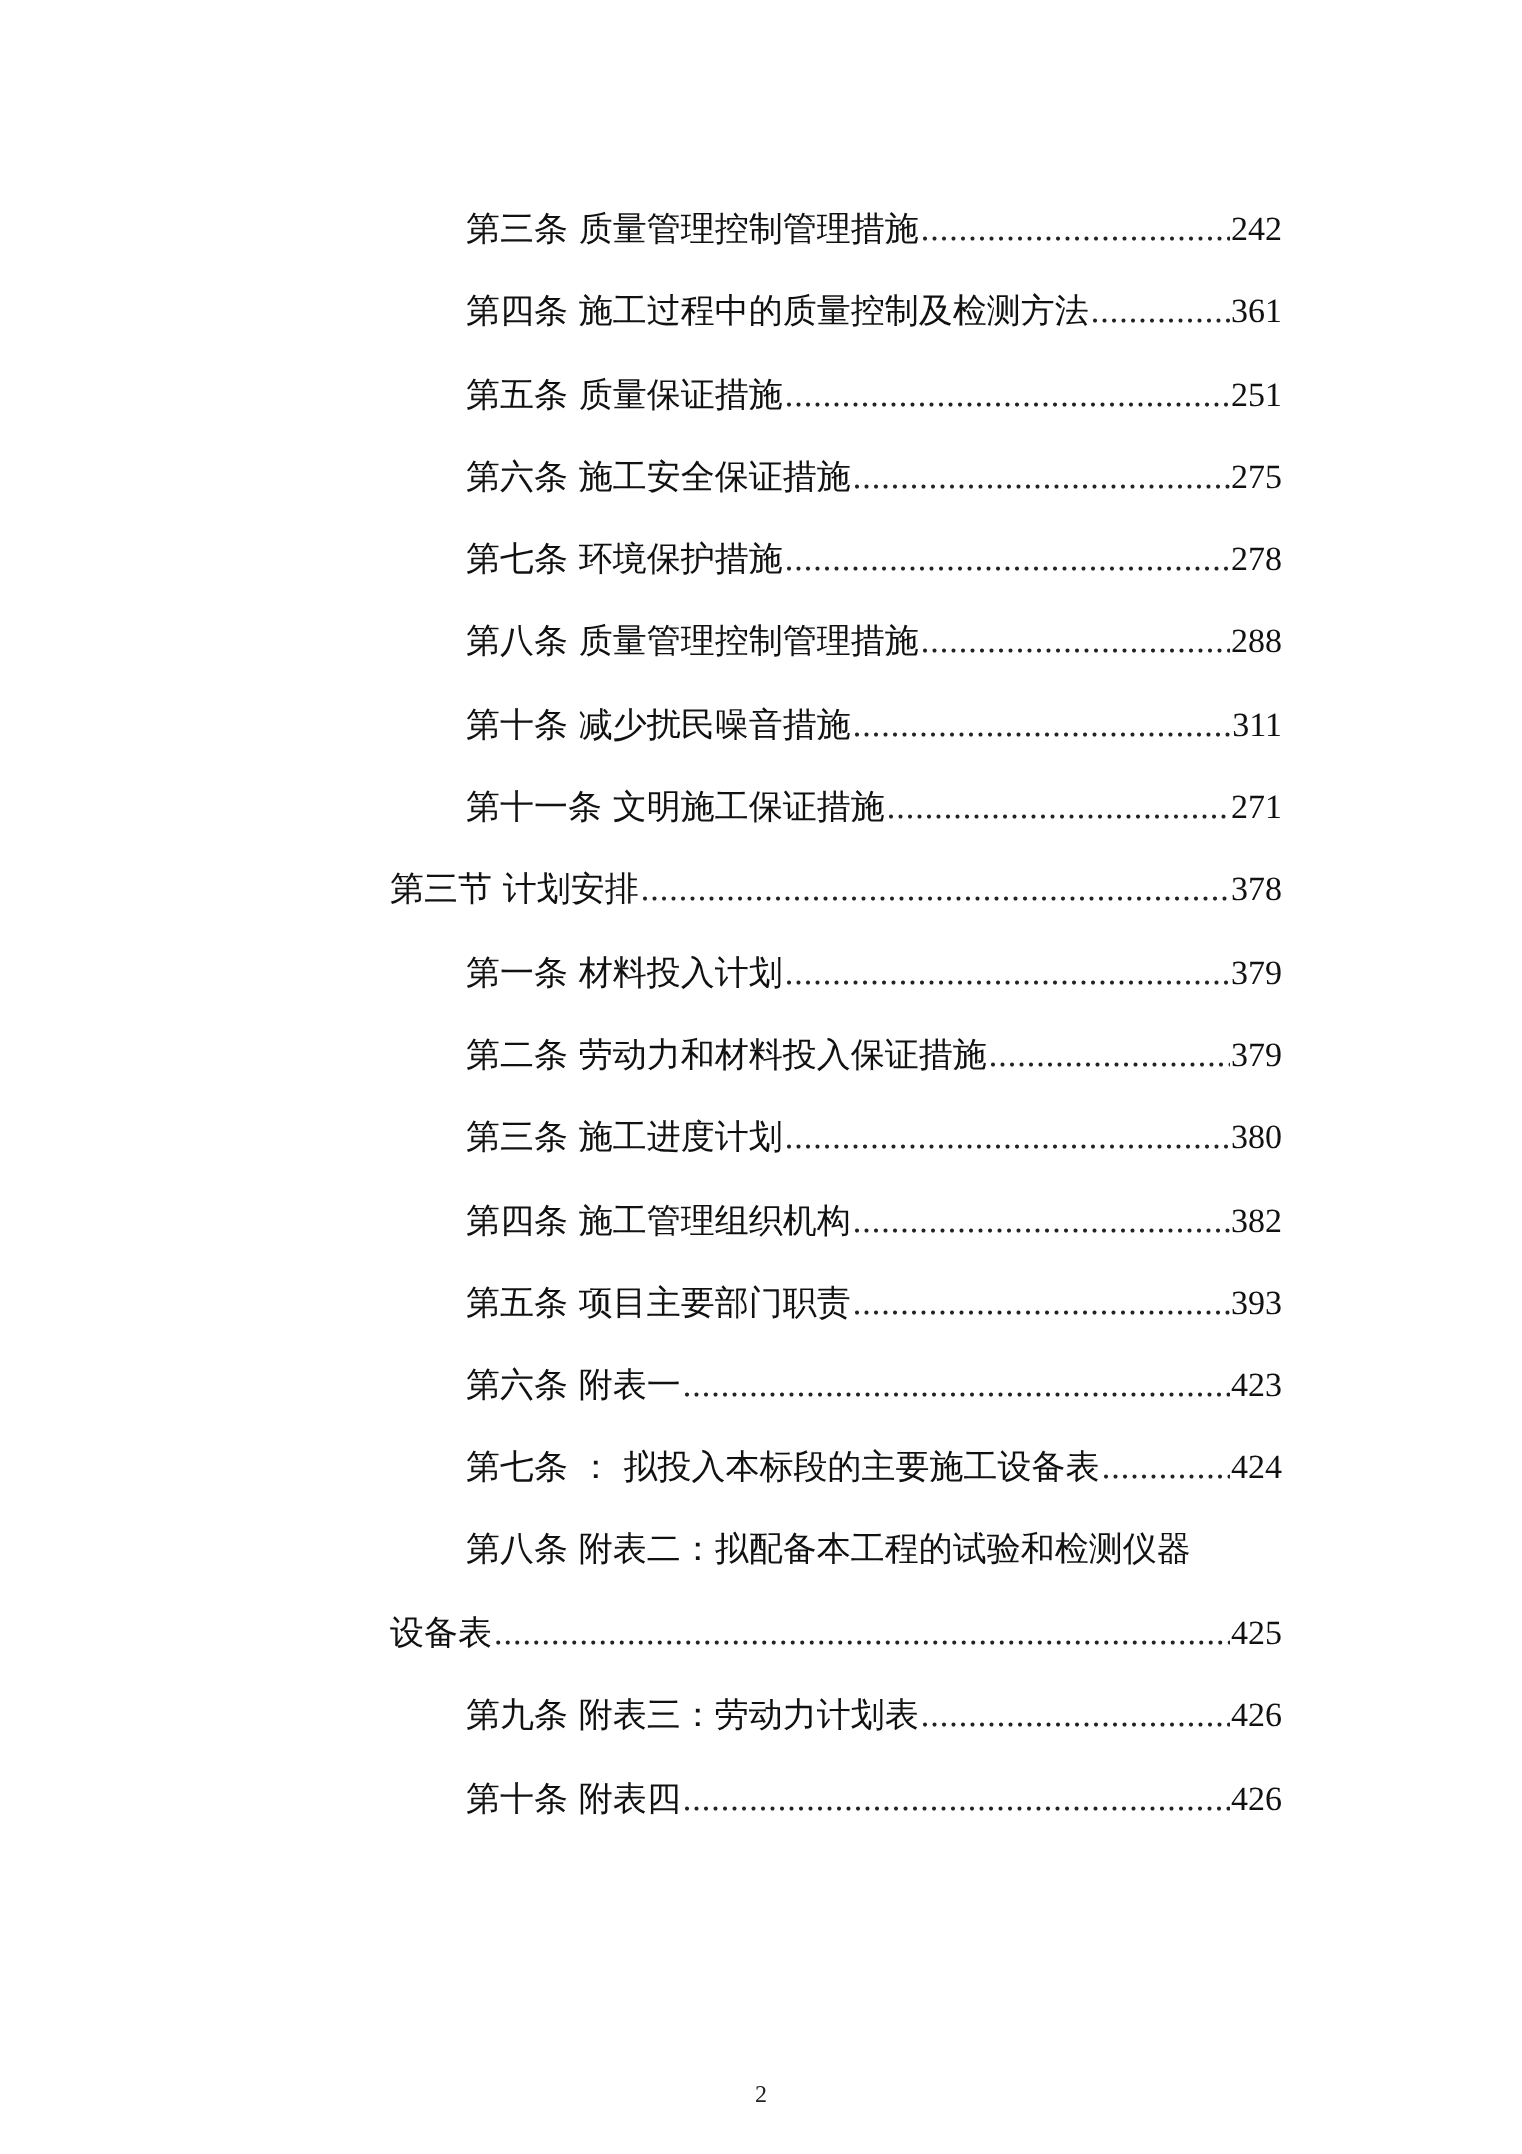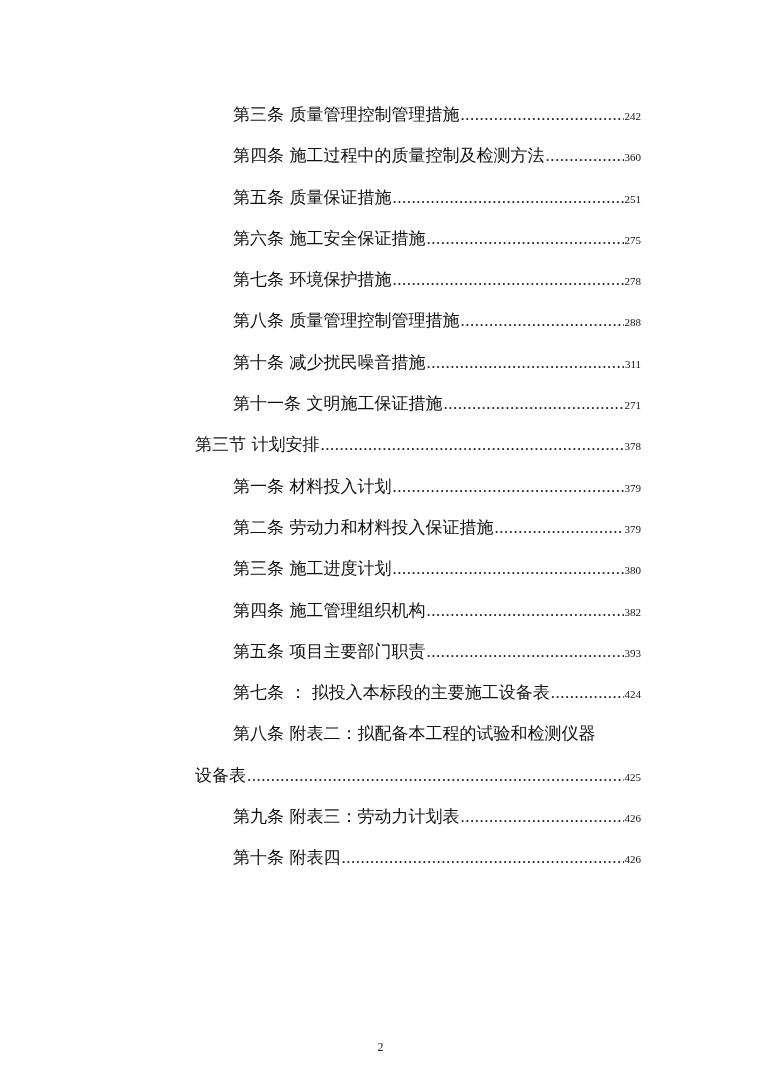--- a/index.html
+++ b/index.html
@@ -6,37 +6,37 @@
   body { width: 761px; height: 1077px; position: relative; overflow: hidden;
          font-family: "DejaVu Serif", "Liberation Serif", serif; color: #111; }
   .toc { position: absolute; left: 195px; top: 94px; width: 446px; }
   .row { display: flex; align-items: baseline; height: 41.3px; line-height: 41.3px;
          font-size: 17px; white-space: nowrap; }
   .row.indent { padding-left: 38px; }
   .row .title { flex: 0 0 auto; }
   .row .dots { flex: 1 1 auto; overflow: hidden; margin: 0 1px; color: #222;
                font-family: "Liberation Serif", serif; letter-spacing: 0.5px; }
   .row .dots::after { content: "................................................................................................................................................................"; }
-  .row .page { flex: 0 0 auto; font-family: "Liberation Serif", serif; font-size: 11px; }
+  .row .page { flex: 0 0 auto; font-family: "Liberation Serif", serif; font-size: 17px; }
   .pagenum { position: absolute; left: 0; width: 761px; top: 1040px; text-align: center;
              font-family: "Liberation Serif", serif; font-size: 12px; color: #222; }
 </style>
 </head>
 <body>
 
 <div class="toc">
   <div class="row indent">
     <span class="title">第三条 质量管理控制管理措施</span>
     <span class="dots"></span>
     <span class="page">242</span>
   </div>
   <div class="row indent">
     <span class="title">第四条 施工过程中的质量控制及检测方法</span>
     <span class="dots"></span>
-    <span class="page">360</span>
+    <span class="page">361</span>
   </div>
   <div class="row indent">
     <span class="title">第五条 质量保证措施</span>
     <span class="dots"></span>
     <span class="page">251</span>
   </div>
   <div class="row indent">
     <span class="title">第六条 施工安全保证措施</span>
     <span class="dots"></span>
     <span class="page">275</span>
@@ -85,20 +85,25 @@
     <span class="title">第四条 施工管理组织机构</span>
     <span class="dots"></span>
     <span class="page">382</span>
   </div>
   <div class="row indent">
     <span class="title">第五条 项目主要部门职责</span>
     <span class="dots"></span>
     <span class="page">393</span>
   </div>
   <div class="row indent">
+    <span class="title">第六条 附表一</span>
+    <span class="dots"></span>
+    <span class="page">423</span>
+  </div>
+  <div class="row indent">
     <span class="title">第七条 ： 拟投入本标段的主要施工设备表</span>
     <span class="dots"></span>
     <span class="page">424</span>
   </div>
   <div class="row indent nodots">
     <span class="title">第八条 附表二：拟配备本工程的试验和检测仪器</span>
 
     <span class="page"></span>
   </div>
   <div class="row">

